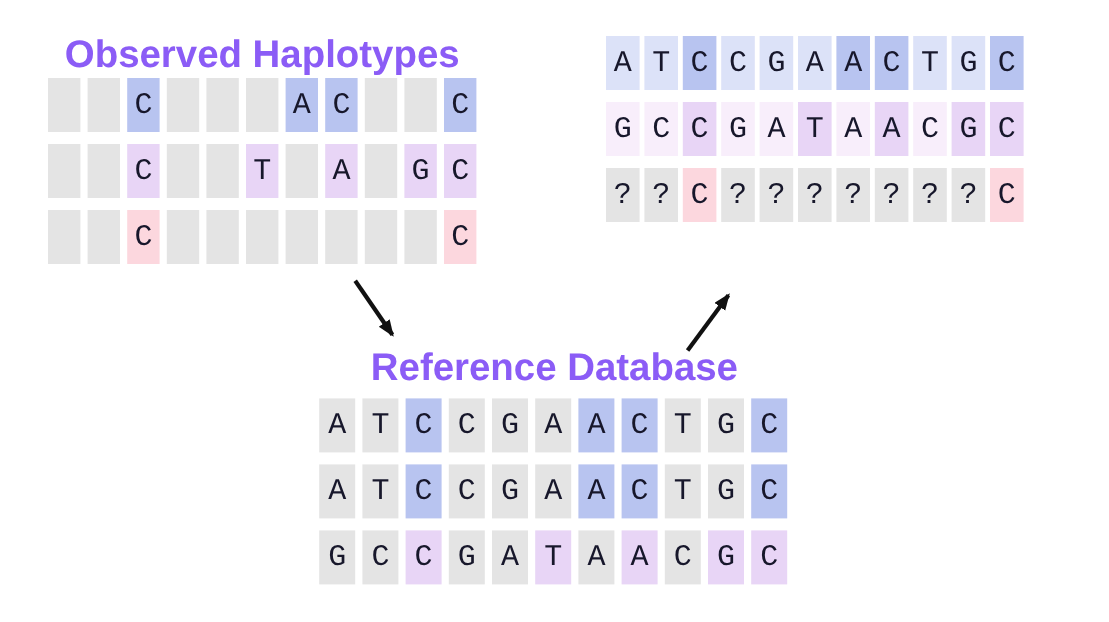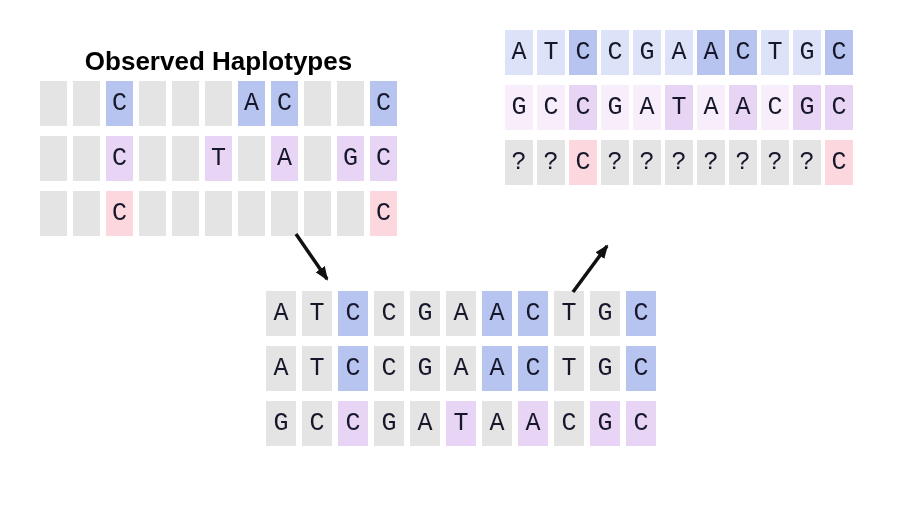--- a/index.html
+++ b/index.html
@@ -9,25 +9,25 @@
     font-family: "Liberation Sans", sans-serif;
     position: relative;
     overflow: hidden;
   }
   .canvas {
     position: absolute; left: 0; top: 0;
     width: 924px; height: 518px;
   }
   .block { position: absolute; }
   .block h2 {
-    margin: 16px 0 5px 0;
-    font-size: 26px;
+    margin: 0 0 5px 0;
+    font-size: 32px;
     font-weight: 700;
     line-height: 30px;
-    color: #000000;
+    color: #8b5cf6;
     text-align: center;
     white-space: nowrap;
   }
   .seq-grid { display: flex; flex-direction: column; gap: 10px; }
   .seq-row { display: flex; gap: 6px; }
   .cell {
     height: 45px;
     display: flex;
     align-items: center;
     justify-content: center;
@@ -138,20 +138,21 @@
           <div class="cell" style="background: rgb(228, 228, 228);">?</div>
           <div class="cell" style="background: rgb(228, 228, 228);">?</div>
           <div class="cell" style="background: rgb(228, 228, 228);">?</div>
           <div class="cell" style="background: rgb(228, 228, 228);">?</div>
           <div class="cell" style="background: rgb(252, 215, 222);">C</div>
         </div>
       </div>
   </section>
 
   <section class="block block-reference">
+    <h2>Reference Database</h2>
     <div class="seq-grid">
         <div class="seq-row">
           <div class="cell" style="background: rgb(228, 228, 228);">A</div>
           <div class="cell" style="background: rgb(228, 228, 228);">T</div>
           <div class="cell" style="background: rgb(184, 196, 240);">C</div>
           <div class="cell" style="background: rgb(228, 228, 228);">C</div>
           <div class="cell" style="background: rgb(228, 228, 228);">G</div>
           <div class="cell" style="background: rgb(228, 228, 228);">A</div>
           <div class="cell" style="background: rgb(184, 196, 240);">A</div>
           <div class="cell" style="background: rgb(184, 196, 240);">C</div>

